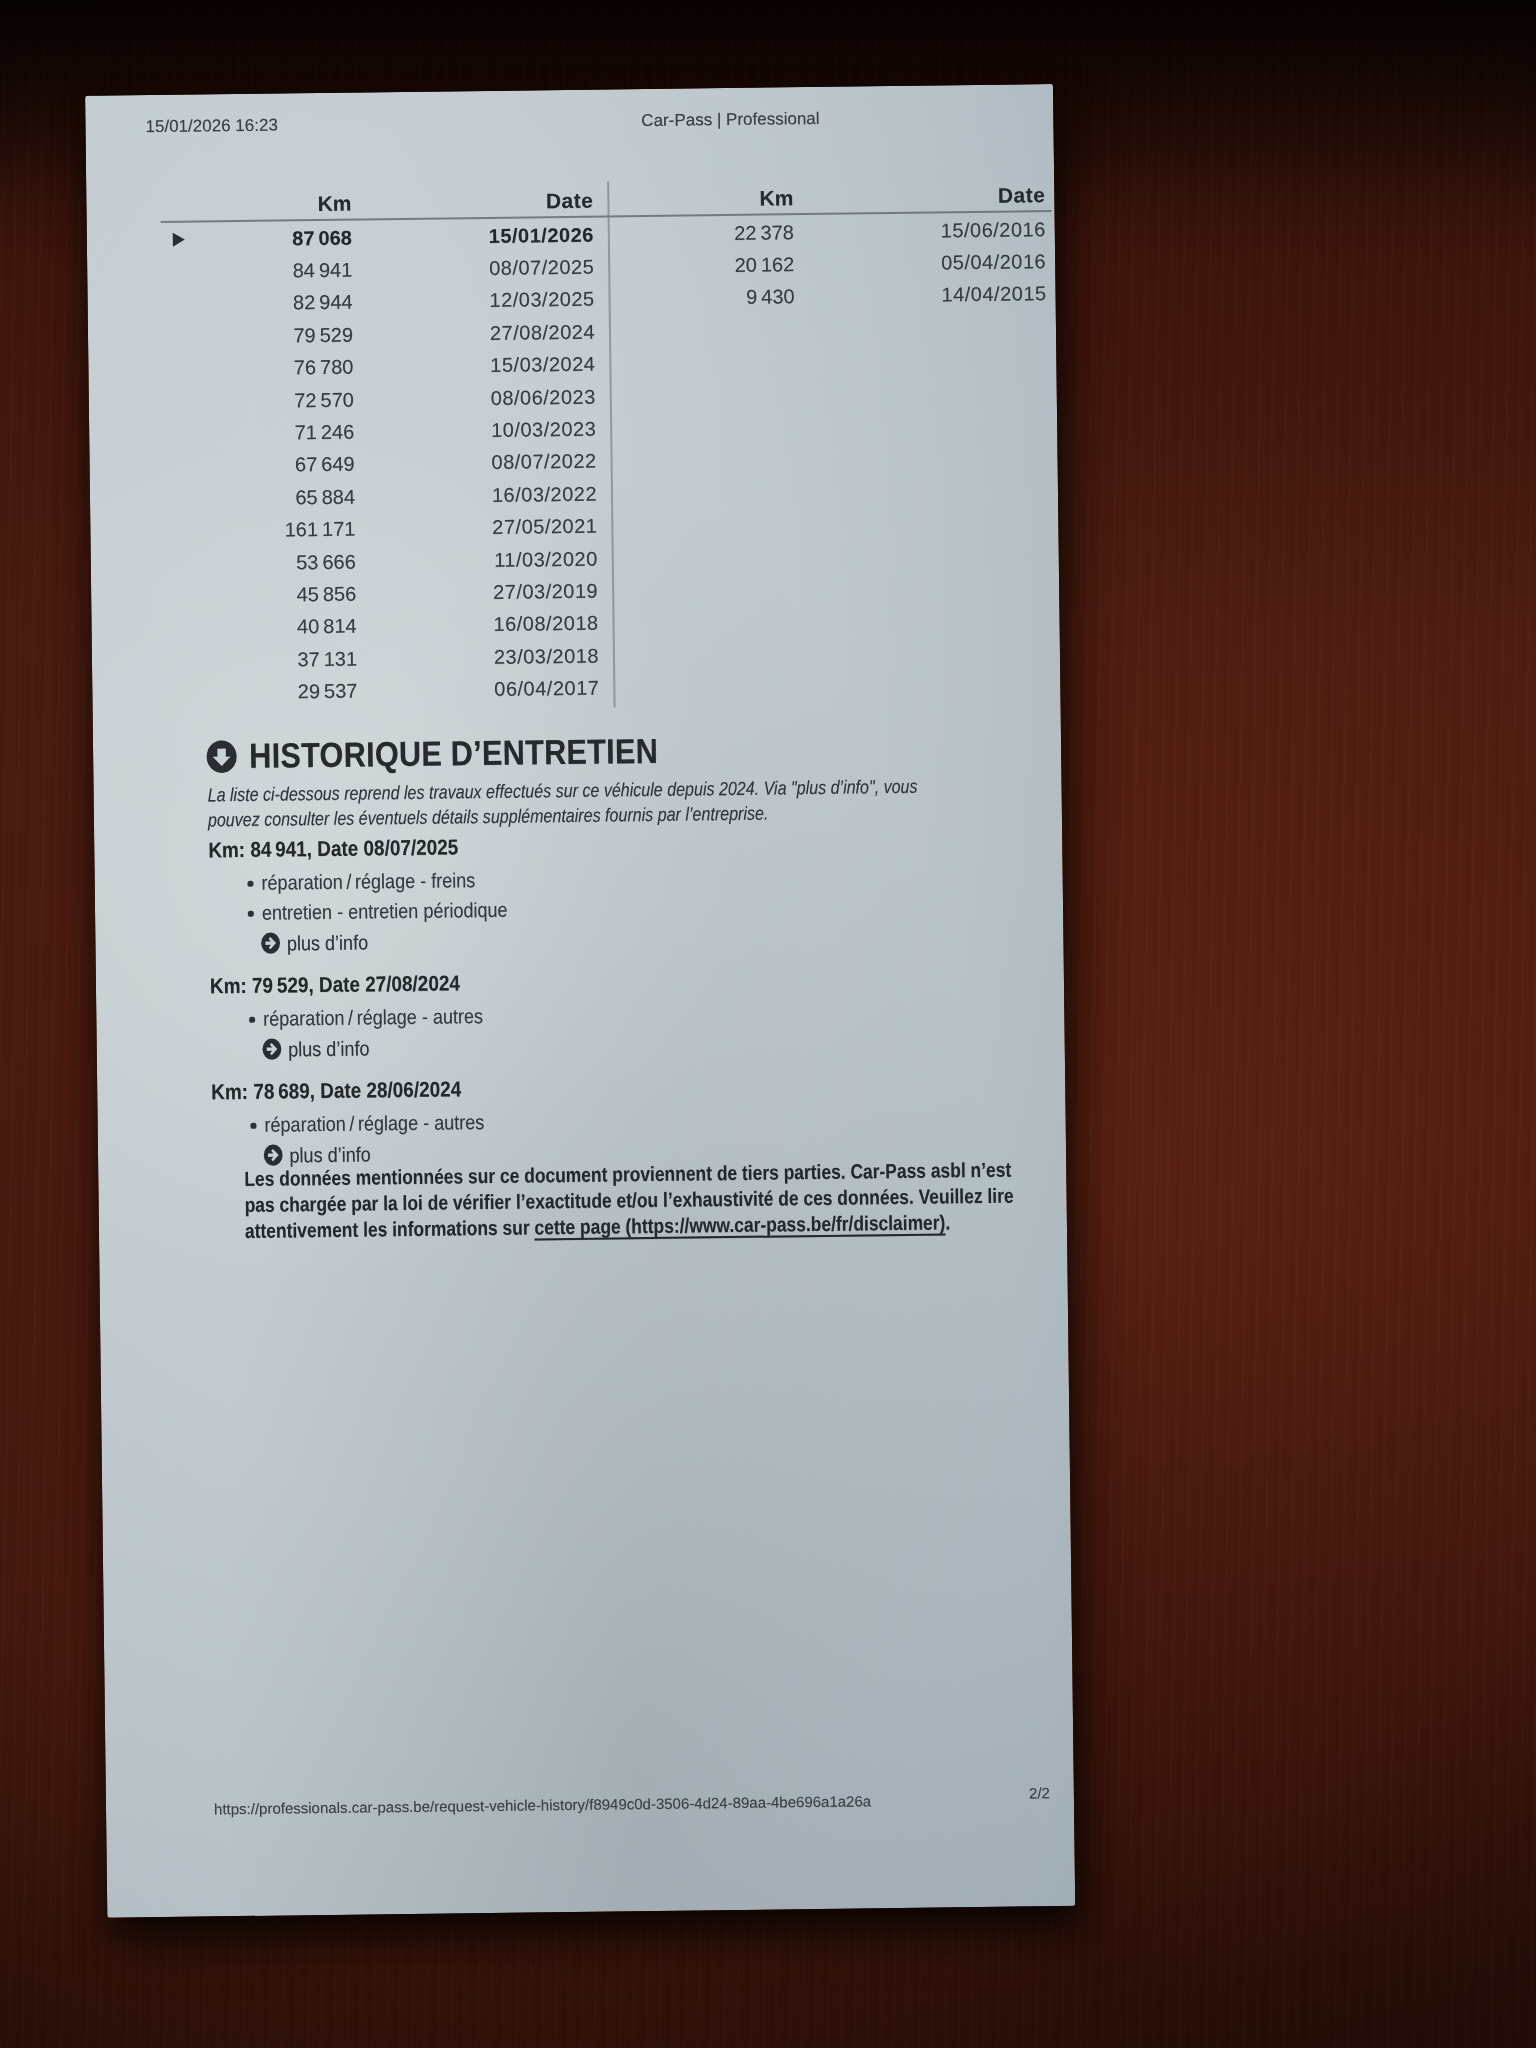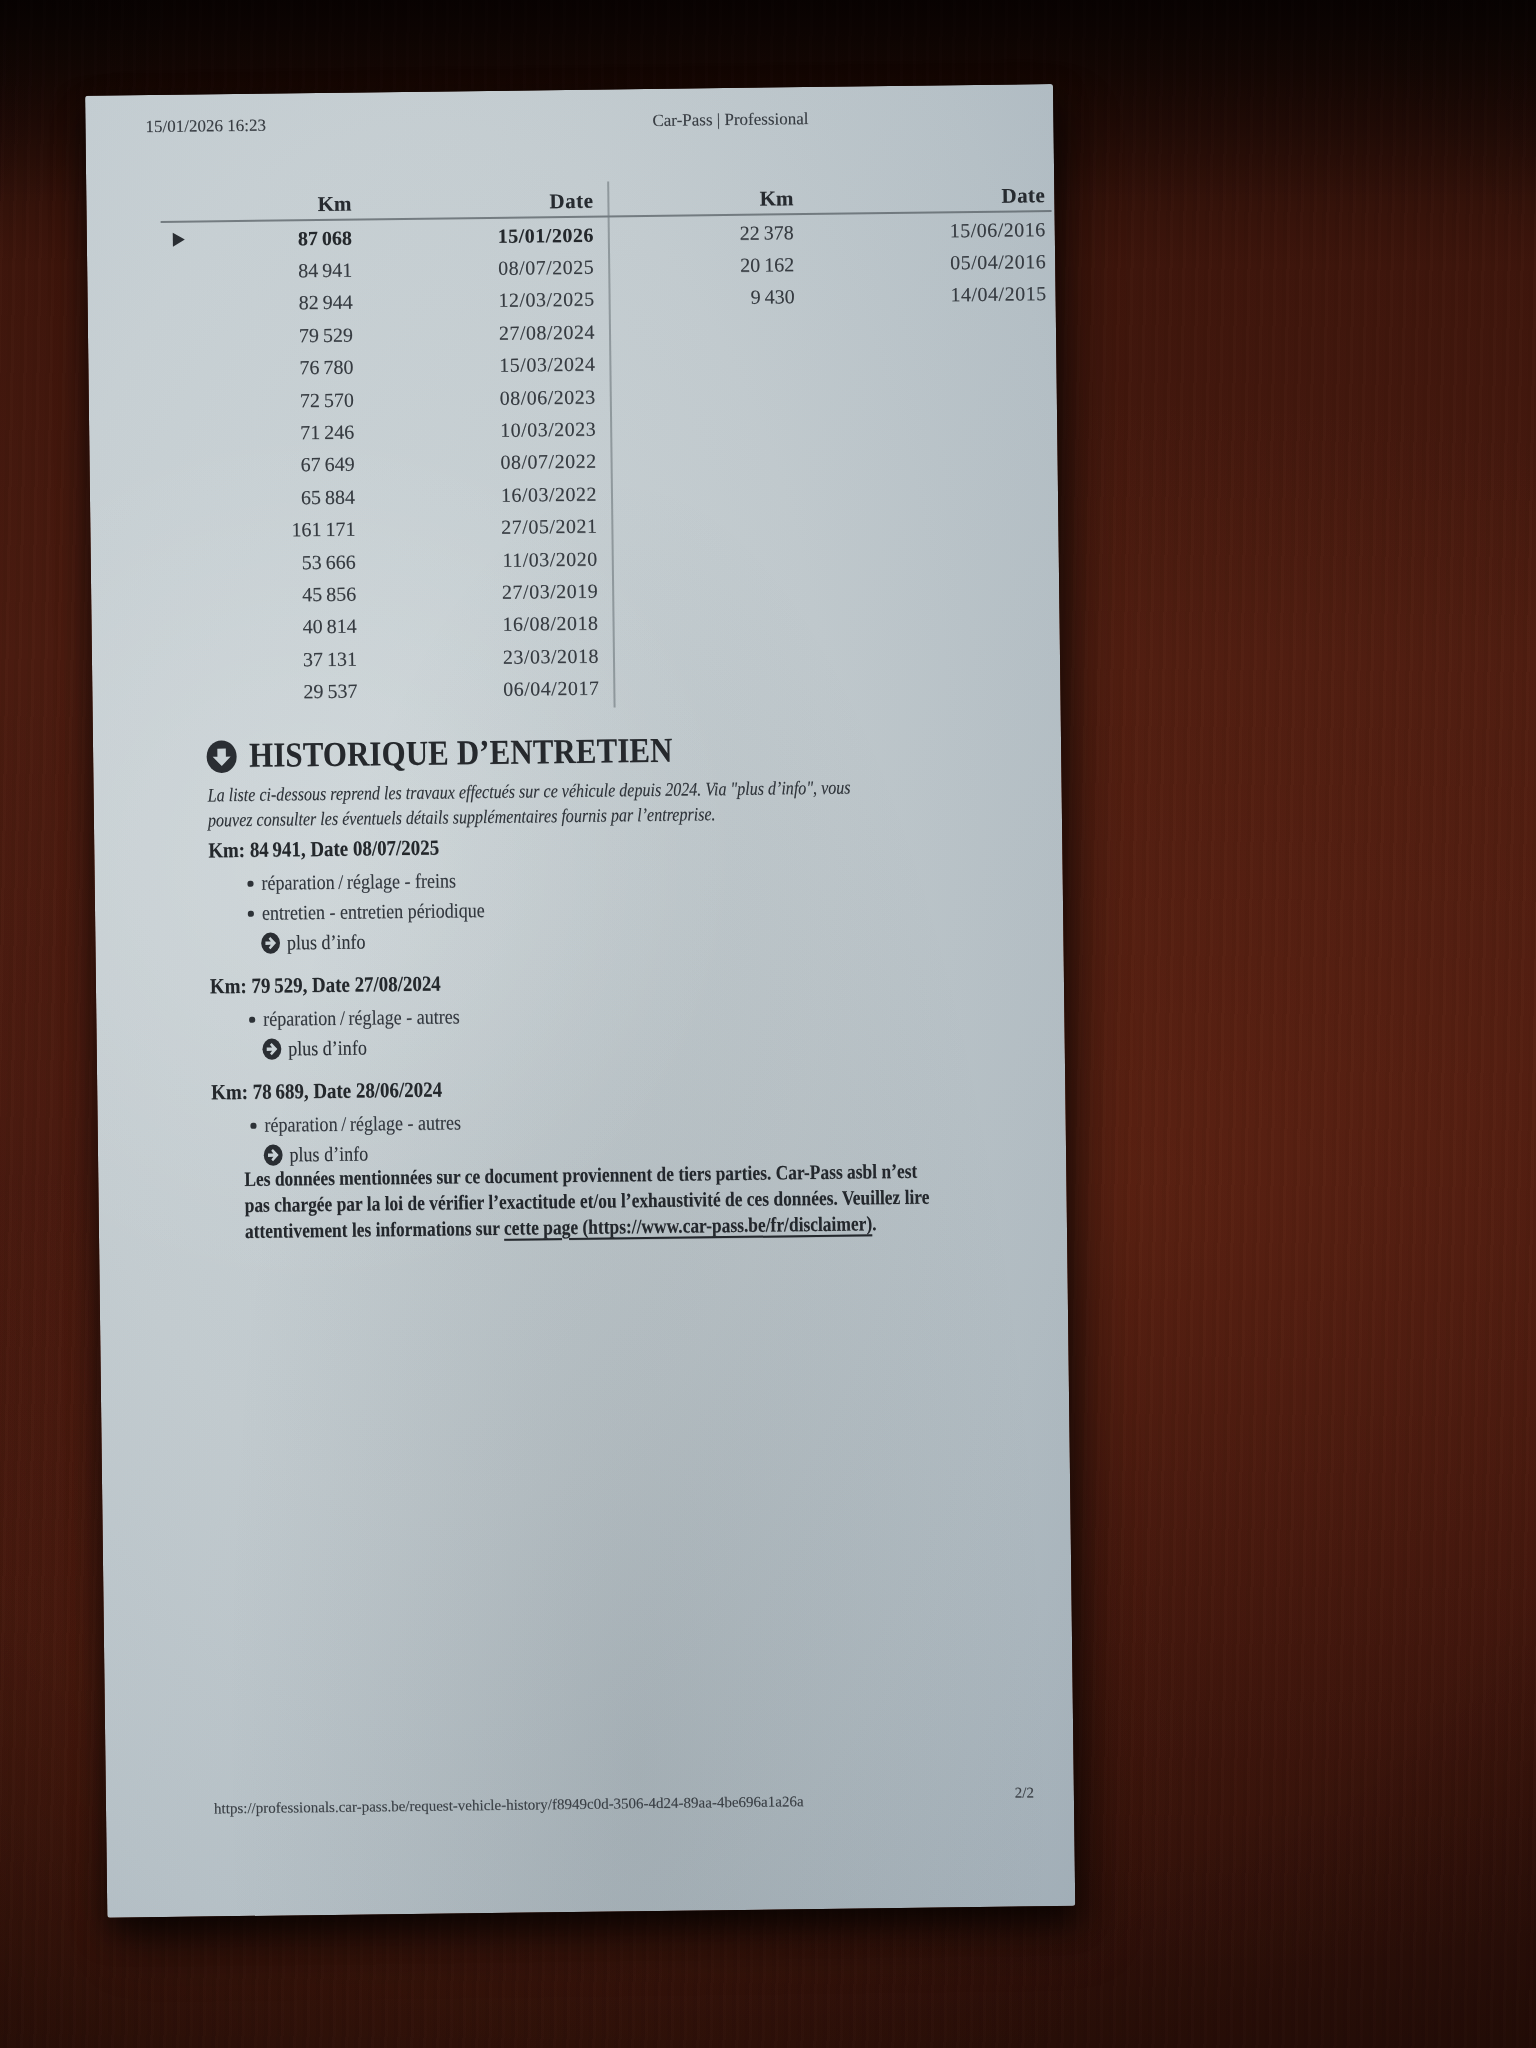--- a/index.html
+++ b/index.html
@@ -1,17 +1,17 @@
 <!DOCTYPE html>
 <html><head>
 <meta charset="utf-8">
 <style>
   html,body{margin:0;padding:0;background:#1b0a06;}
   .scene{position:relative;width:1536px;height:2048px;overflow:hidden;
-    font-family:Liberation Serif, serif;}
+    font-family:Liberation Sans, sans-serif;}
   
   .wood{position:absolute;inset:0;
     background:
       radial-gradient(ellipse 130% 55% at 72% 58%, rgba(140,55,26,0.30), transparent 70%),
       radial-gradient(ellipse 90% 40% at 15% 85%, rgba(120,48,22,0.25), transparent 70%),
       linear-gradient(180deg,#120503 0%,#250c06 5%,#3f160c 13%,#4c1c10 32%,#47190f 55%,#3c140c 76%,#2c0f08 100%);}
   .wood:before{content:"";position:absolute;inset:0;
     background:repeating-linear-gradient(91deg, rgba(0,0,0,0.10) 0 4px, rgba(255,255,255,0.015) 4px 7px, rgba(0,0,0,0.05) 7px 13px);
     opacity:.5;}
   .wood:after{content:"";position:absolute;inset:0;
@@ -25,21 +25,21 @@
       radial-gradient(ellipse at 55% 92%, rgba(40,55,65,0.12), transparent 55%),
       linear-gradient(115deg, rgba(255,255,255,0.06), rgba(20,30,40,0.08)),
       radial-gradient(ellipse at 35% 40%, #ccd5d8 0%, #c5ced2 45%, #bac5cb 75%, #adbac3 100%);
     border-radius:3px;
     box-shadow:0 14px 30px rgba(0,0,0,0.62), 16px 30px 50px rgba(0,0,0,0.45);
     color:#363b41; text-shadow:0.2px 0.3px 0.6px rgba(52,58,64,0.35);}
   
   .print-header{position:absolute;top:22px;left:60px;right:30px;font-size:17px;color:#383d43;}
   .ph-title{position:absolute;left:585px;transform:translateX(-50%);white-space:nowrap;}
   .print-footer{position:absolute;top:1706px;left:108px;right:24px;font-size:15px;color:#3b4046;}
-  .pageno{position:absolute;right:16px;top:-6px;text-align:center;}
+  .pageno{position:absolute;right:0;top:-6px;text-align:center;}
   
   .mtable{position:absolute;top:96px;left:74px;width:891px;height:540px;font-size:20px;}
   .hairline{position:absolute;top:30px;left:0;width:891px;height:1.5px;background:rgba(88,96,101,0.75);}
   .vdivider{position:absolute;left:447px;top:-4px;height:526px;width:1.5px;background:rgba(115,124,129,0.65);}
   .half{position:absolute;top:0;}
   .half.left{left:0;width:447px;}
   .half.right{left:448px;width:443px;}
   .thead,.trow{display:grid;align-items:center;height:32.4px;}
   .half.left .thead,.half.left .trow{grid-template-columns:40px 157px 242px;}
   .half.right .thead,.half.right .trow{grid-template-columns:191px 252px;}

